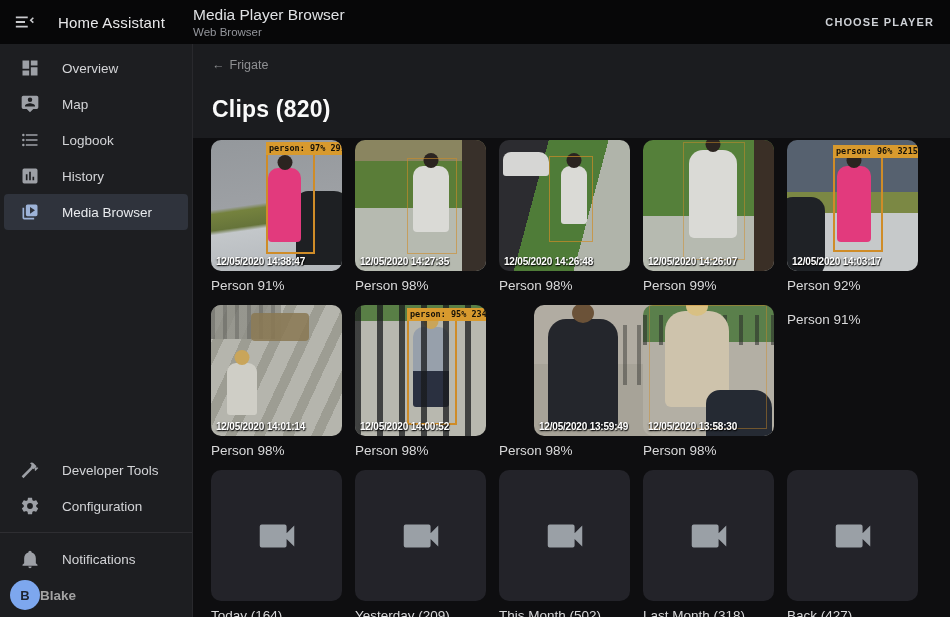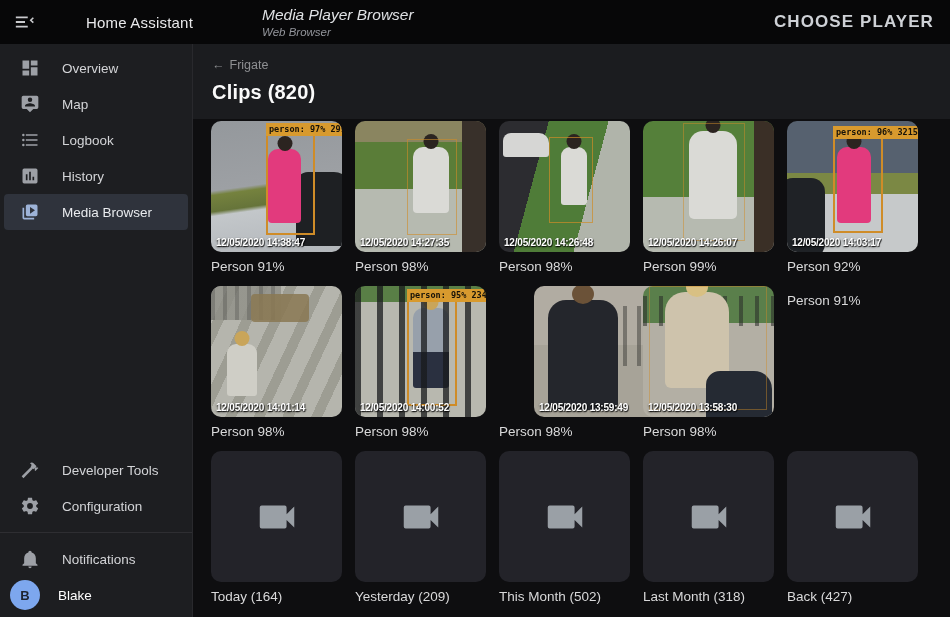--- a/index.html
+++ b/index.html
@@ -2,54 +2,54 @@
 <html style="--avatar: #7da7ee; --selbg: #2f333c; --selicon: #9db3d8; --bbox: #cf8c28; --topbar: #070708; --sidebar: #1d1e21; --contentbg: #0e0e10; --headerbg: #1b1c1f;"><head>
 <meta charset="utf-8">
 <style>
   * { margin:0; padding:0; box-sizing:border-box; }
   html,body { width:950px; height:617px; overflow:hidden; background:#000;
     font-family:"Liberation Sans", sans-serif; }
   .app { width:950px; height:617px; display:flex; flex-direction:column; }
 
   
   .topbar { height:44px; background:var(--topbar,#070708); display:flex; align-items:center; flex:0 0 44px; }
-  .topbar-left { width:193px; display:flex; align-items:center; padding-left:14px; flex:0 0 193px;gap:28px; }
+  .topbar-left { width:193px; display:flex; align-items:center; padding-left:14px; flex:0 0 193px; }
   .menu-btn { color:#c9cacd; width:22px; height:22px; display:flex; align-items:center; cursor:pointer; }
   .app-name { color:#e8e8ea; font-size:15px; margin-left:22px; letter-spacing:.2px; }
-  .topbar-title { margin-left:69px; line-height:1.25;font-style:italic; }
+  .topbar-title { line-height:1.25; }
   .topbar-title .t { color:#dfe1e4; font-size:15.5px; }
   .topbar-title .st { color:#94969c; font-size:11.5px; }
   .choose-player { margin-left:auto; margin-right:16px; background:none; border:none; color:#ced1d6;
-    font-size:17px; font-weight:600; letter-spacing:1.1px; font-family:inherit; cursor:pointer; }
+    font-size:11px; font-weight:600; letter-spacing:1.1px; font-family:inherit; cursor:pointer; }
 
   
   .shell { flex:1; display:flex; min-height:0; }
 
   
   .sidebar { width:193px; flex:0 0 193px; background:var(--sidebar,#1d1e21); border-right:1px solid #29292d;
     display:flex; flex-direction:column; padding-top:6px; }
   .nav-item { height:36px; display:flex; align-items:center; padding-left:16px; margin:0 4px;
     border-radius:4px; cursor:pointer; }
   .nav-item .ico { width:20px; height:20px; color:#9da0a6; flex:0 0 20px; }
   .nav-item .lbl { color:#d3d4d7; font-size:13.5px; margin-left:22px; font-weight:500; }
   .nav-item.selected { background:var(--selbg,#2f333c); }
   .nav-item.selected .ico { color:var(--selicon,#9db3d8); }
   .nav-item.selected .lbl { color:#e9ebee; }
   .side-spacer { margin-top:auto; }
   .side-divider { height:1px; background:#2e2e32; margin:8px 0; }
   .profile-row { height:40px; display:flex; align-items:center; padding:0 0 4px 10px; cursor:pointer; }
   .avatar { width:30px; height:30px; border-radius:50%; background:var(--avatar,#7da7ee); color:#1d2430;
     display:flex; align-items:center; justify-content:center; font-size:13px; font-weight:600; }
-  .profile-row .lbl { color:#ffffff; font-size:13.5px; margin-left:18px; font-weight:400; }
+  .profile-row .lbl { color:#a3a3a3; font-size:13.5px; font-weight:700; }
 
   
   .content { flex:1; background:var(--contentbg,#0e0e10); display:flex; flex-direction:column; min-width:0; }
   .content-header { background:var(--headerbg,#1b1c1f); padding:14px 0 15px 19px; }
   .breadcrumb { color:#8f9093; font-size:12.5px; display:flex; align-items:center; gap:5px; cursor:pointer; width:max-content; }
-  .page-title { color:#fafafa; font-size:20px; font-weight:700; margin-top:9px; letter-spacing:.2px; }
+  .page-title { color:#fafafa; font-size:23px; font-weight:700; margin-top:24px; letter-spacing:.2px; }
 
   .grid { padding:2px 18px 0 18px; display:grid; grid-template-columns:repeat(5,131px);
     column-gap:13px; row-gap:12px; }
   .cell { width:131px; cursor:pointer; }
   .caption { margin-top:7px; color:#d9d9da; font-size:13.5px; }
 
   .thumb { position:relative; width:131px; height:131px; border-radius:10px; overflow:hidden; background:#333; }
   .thumb .p, .thumb .s { position:absolute; display:none; }
   .thumb .p::before { content:""; position:absolute; width:15px; height:15px; border-radius:50%;
     left:50%; transform:translateX(-50%); top:-13px; background:#2b2420; }

